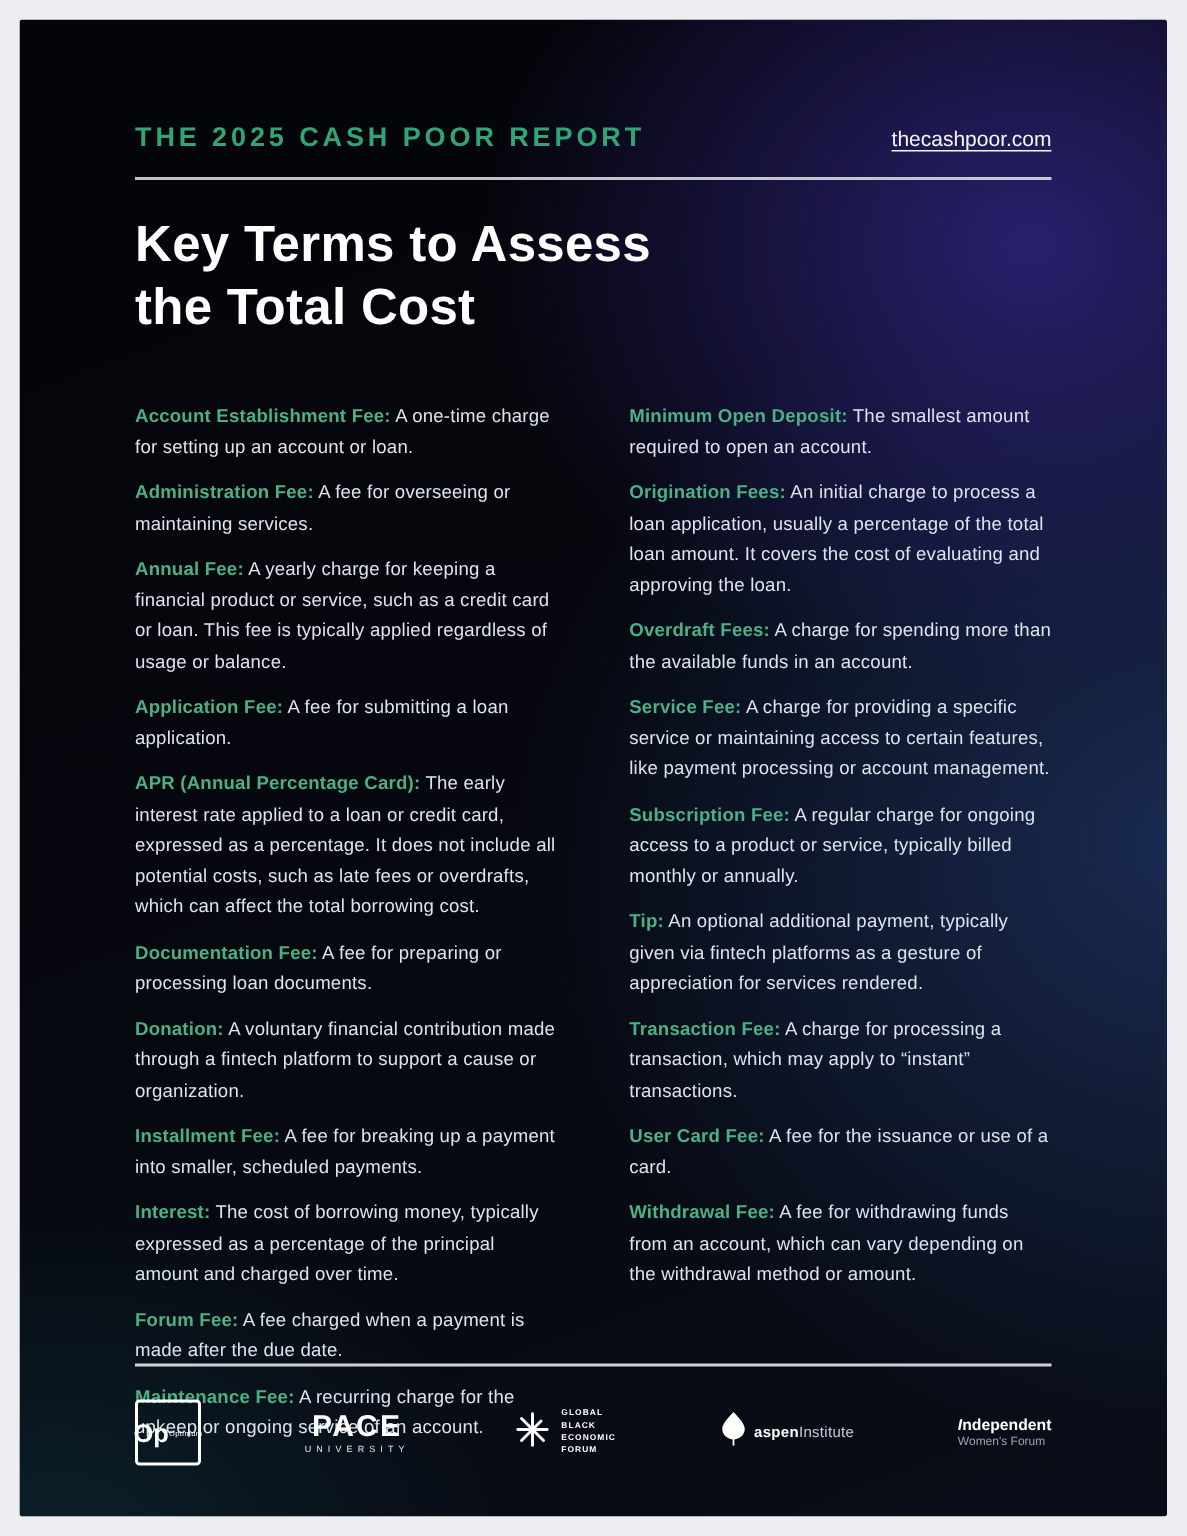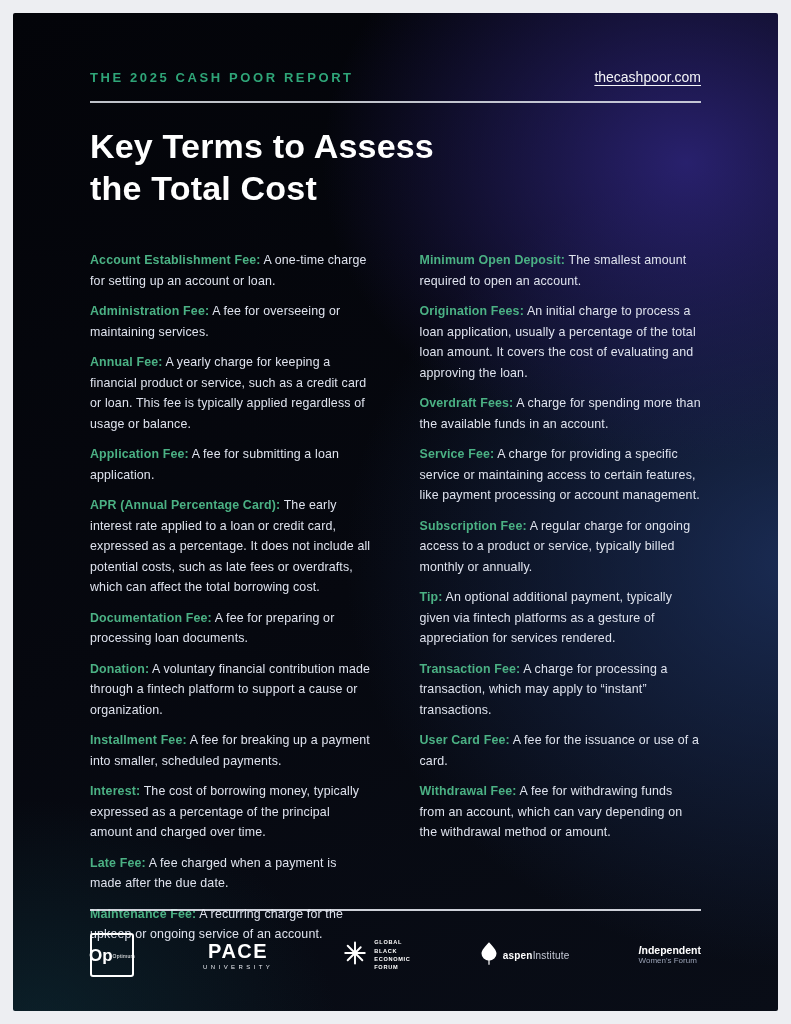--- a/index.html
+++ b/index.html
@@ -22,22 +22,23 @@
       radial-gradient(640px 580px at 102% 55%, rgba(33,56,108,0.72) 0%, rgba(33,56,108,0) 70%),
       radial-gradient(430px 330px at 3% 102%, rgba(17,62,72,0.42) 0%, rgba(17,62,72,0) 70%),
       linear-gradient(160deg, #030409 0%, #06080f 55%, #090d17 100%);
     overflow: hidden;
   }
   .hdr {
     display: flex; justify-content: space-between; align-items: baseline;
   }
   .report-label {
     color: #2fa578;
-    font-size: 13px; font-weight: 700;
+    font-size: 18px; font-weight: 700;
     letter-spacing: 2.6px;
+    margin-top: 12px;
   }
   .site-link {
     color: #f4f5f8;
     font-size: 14px;
     text-decoration: underline;
     text-underline-offset: 3px;
     cursor: pointer;
   }
   .hdr-divider {
     border: none; height: 1.5px;
@@ -122,21 +123,21 @@
     <div class="col">
       <p class="term"><span class="term-name">Account Establishment Fee:</span> <span class="term-def">A one-time charge for setting up an account or loan.</span></p>
       <p class="term"><span class="term-name">Administration Fee:</span> <span class="term-def">A fee for overseeing or maintaining services.</span></p>
       <p class="term"><span class="term-name">Annual Fee:</span> <span class="term-def">A yearly charge for keeping a financial product or service, such as a credit card or loan. This fee is typically applied regardless of usage or balance.</span></p>
       <p class="term"><span class="term-name">Application Fee:</span> <span class="term-def">A fee for submitting a loan application.</span></p>
       <p class="term"><span class="term-name">APR (Annual Percentage Card):</span> <span class="term-def">The early interest rate applied to a loan or credit card, expressed as a percentage. It does not include all potential costs, such as late fees or overdrafts, which can affect the total borrowing cost.</span></p>
       <p class="term"><span class="term-name">Documentation Fee:</span> <span class="term-def">A fee for preparing or processing loan documents.</span></p>
       <p class="term"><span class="term-name">Donation:</span> <span class="term-def">A voluntary financial contribution made through a fintech platform to support a cause or organization.</span></p>
       <p class="term"><span class="term-name">Installment Fee:</span> <span class="term-def">A fee for breaking up a payment into smaller, scheduled payments.</span></p>
       <p class="term"><span class="term-name">Interest:</span> <span class="term-def">The cost of borrowing money, typically expressed as a percentage of the principal amount and charged over time.</span></p>
-      <p class="term"><span class="term-name">Late Fee:</span> <span class="term-def">A fee charged when a payment is made after the due date.</span></p>
+      <p class="term"><span class="term-name">Forum Fee:</span> <span class="term-def">A fee charged when a payment is made after the due date.</span></p>
       <p class="term"><span class="term-name">Maintenance Fee:</span> <span class="term-def">A recurring charge for the upkeep or ongoing service of an account.</span></p>
     </div>
     <div class="col">
       <p class="term"><span class="term-name">Minimum Open Deposit:</span> <span class="term-def">The smallest amount required to open an account.</span></p>
       <p class="term"><span class="term-name">Origination Fees:</span> <span class="term-def">An initial charge to process a loan application, usually a percentage of the total loan amount. It covers the cost of evaluating and approving the loan.</span></p>
       <p class="term"><span class="term-name">Overdraft Fees:</span> <span class="term-def">A charge for spending more than the available funds in an account.</span></p>
       <p class="term"><span class="term-name">Service Fee:</span> <span class="term-def">A charge for providing a specific service or maintaining access to certain features, like payment processing or account management.</span></p>
       <p class="term"><span class="term-name">Subscription Fee:</span> <span class="term-def">A regular charge for ongoing access to a product or service, typically billed monthly or annually.</span></p>
       <p class="term"><span class="term-name">Tip:</span> <span class="term-def">An optional additional payment, typically given via fintech platforms as a gesture of appreciation for services rendered.</span></p>
       <p class="term"><span class="term-name">Transaction Fee:</span> <span class="term-def">A charge for processing a transaction, which may apply to “instant” transactions.</span></p>

